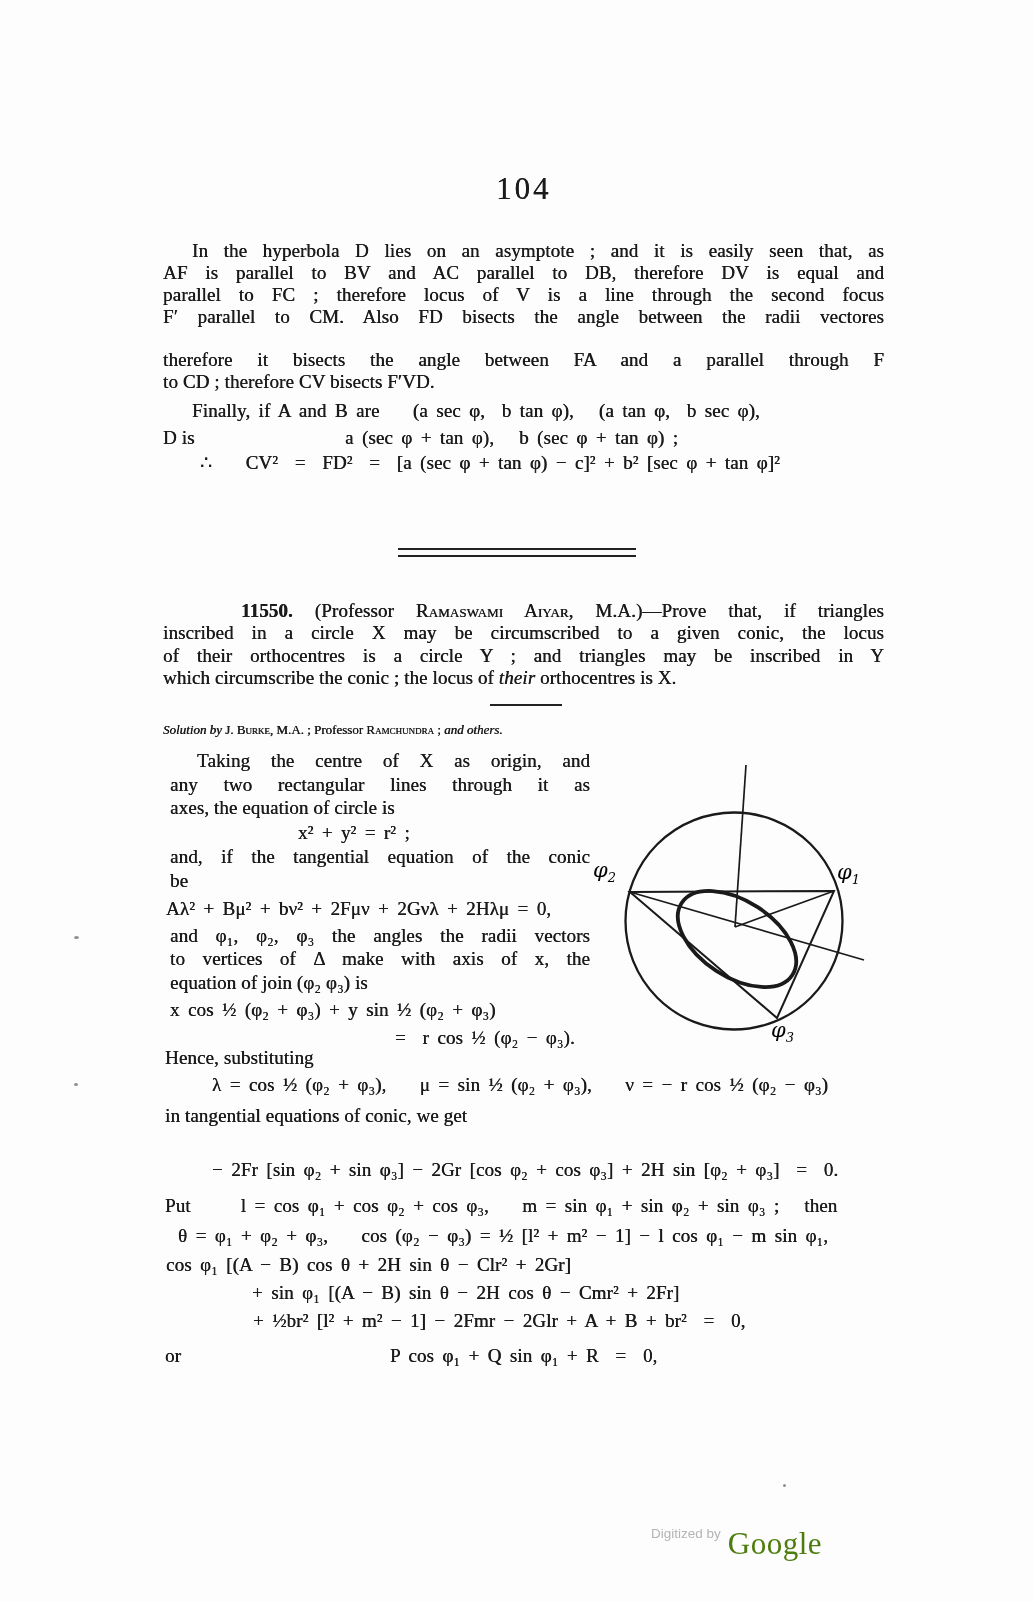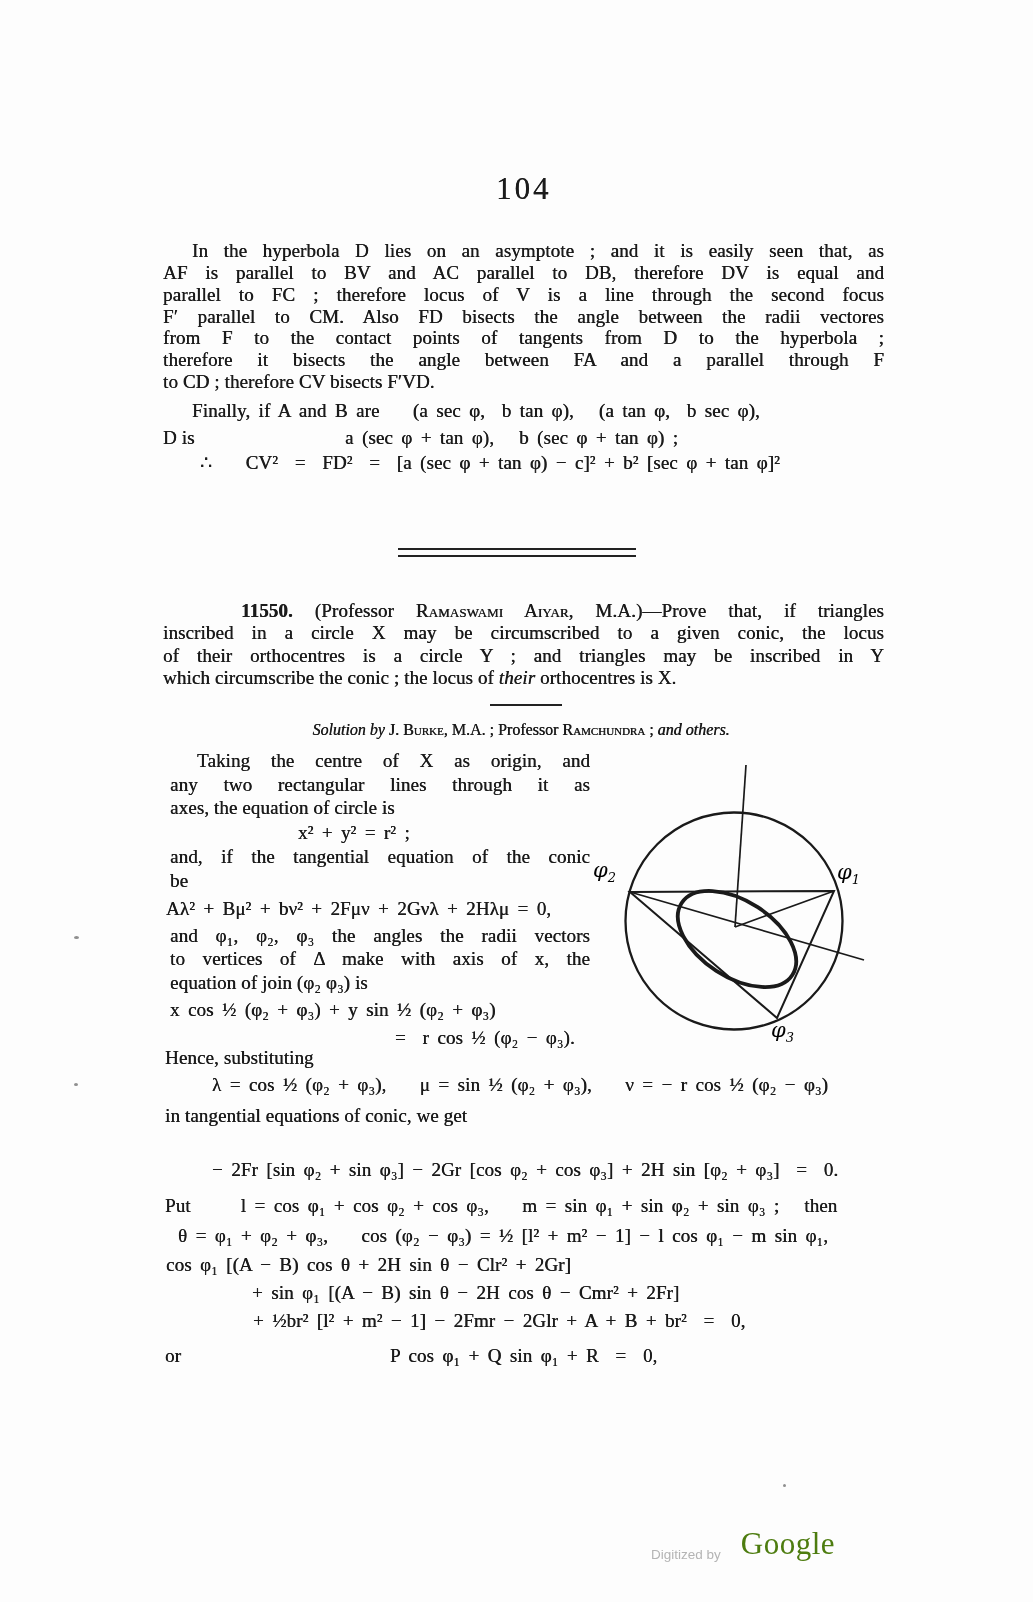--- a/index.html
+++ b/index.html
@@ -2,52 +2,51 @@
 <html><head>
 <meta charset="utf-8">
 <style>
   html,body{margin:0;padding:0;background:#fdfdfd;}
   .page{position:relative;width:1033px;height:1602px;background:#fdfdfd;overflow:hidden;
         font-family:"Liberation Serif","DejaVu Serif",serif;color:#1b1b1b;}
   .t{position:absolute;font-size:19px;line-height:22px;white-space:pre;
      text-shadow:0.35px 0 0 currentColor;letter-spacing:0.1px;}
   .j{position:absolute;font-size:19px;line-height:22px;text-align:justify;text-align-last:justify;
      text-shadow:0.35px 0 0 currentColor;letter-spacing:0.1px;}
-  .center-line{position:absolute;font-size:16px;line-height:22px;text-align:center;
+  .center-line{position:absolute;font-size:13px;line-height:22px;
      text-shadow:0.35px 0 0 currentColor;}
   .math{word-spacing:3.5px;}
   .pagenum{font-size:31px;line-height:28px;letter-spacing:3px;}
   .sc{font-variant:small-caps;}
   .it{font-style:italic;}
   .b{font-weight:bold;margin-left:44px;}
   .rule-double{position:absolute;left:398px;top:548px;width:238px;height:5px;
      border-top:2.4px solid #222;border-bottom:2px solid #222;}
   .rule-short{position:absolute;left:490px;top:704px;width:72px;height:0;border-top:2.6px solid #222;}
   .fig{position:absolute;left:585px;top:748px;width:312px;height:318px;}
   .fig svg{position:absolute;left:0;top:0;}
   .fig-label{position:absolute;font-style:italic;font-size:21px;line-height:21px;
      font-family:"DejaVu Serif",serif;color:#000000;}
   .fig-label sub{font-size:13px;}
-  .wm{position:absolute;left:651px;top:1526px;display:flex;align-items:flex-end;gap:20px;}
+  .wm{position:absolute;left:651px;top:1526px;display:flex;align-items:flex-start;gap:7px;}
   .wm-pre{font-size:13.5px;color:#b4b4b4;font-family:"Liberation Sans","DejaVu Sans",sans-serif;}
   .wm-logo{font-size:31px;color:#4d7c0f;letter-spacing:0.5px;font-family:"Liberation Serif","DejaVu Serif",serif;}
   .speck{position:absolute;background:#8f8f8f;border-radius:50%;}
 </style>
 </head>
 <body>
 
 <div class="page">
 
   <div class="t pagenum" style="left:496px;top:175px">104</div>
 
   <div class="j" style="left:163px;top:240px;width:692px;padding-left:29px">In the hyperbola D lies on an asymptote ; and it is easily seen that, as</div>
   <div class="j" style="left:163px;top:262px;width:721px">AF is parallel to BV and AC parallel to DB, therefore DV is equal and</div>
   <div class="j" style="left:163px;top:284px;width:721px">parallel to FC ; therefore locus of V is a line through the second focus</div>
   <div class="j" style="left:163px;top:306px;width:721px">F′ parallel to CM.  Also FD bisects the angle between the radii vectores</div>
-  <div class="j" style="left:163px;top:327px;width:721px">from F to the contact points of tangents from D to the hyperbola ;</div>
   <div class="j" style="left:163px;top:349px;width:721px">therefore it bisects the angle between FA and a parallel through F</div>
   <div class="t" style="left:163px;top:371px">to CD ; therefore CV bisects F′VD.</div>
 
   <div class="t math" style="left:192px;top:400px">Finally, if A and B are    (a sec φ,  b tan φ),   (a tan φ,  b sec φ),</div>
   <div class="t" style="left:163px;top:427px">D is</div>
   <div class="t math" style="left:345px;top:427px">a (sec φ + tan φ),   b (sec φ + tan φ) ;</div>
   <div class="t math" style="left:200px;top:452px">∴    CV²  =  FD²  =  [a (sec φ + tan φ) − c]² + b² [sec φ + tan φ]²</div>
 
   <div class="rule-double"></div>
 

